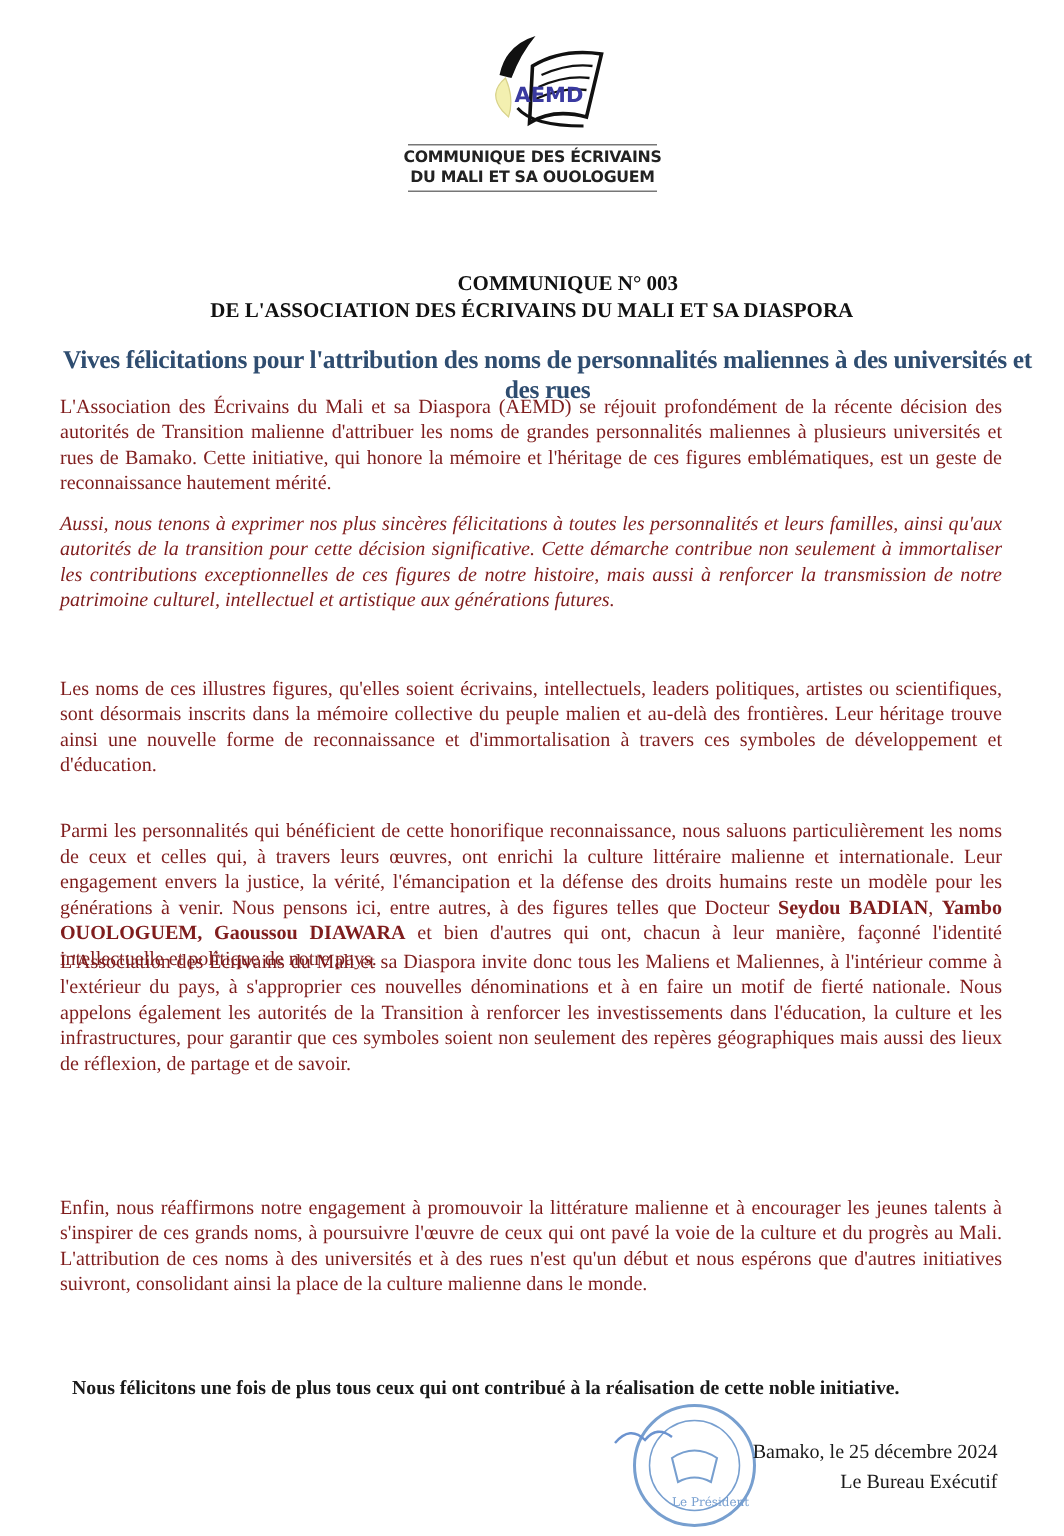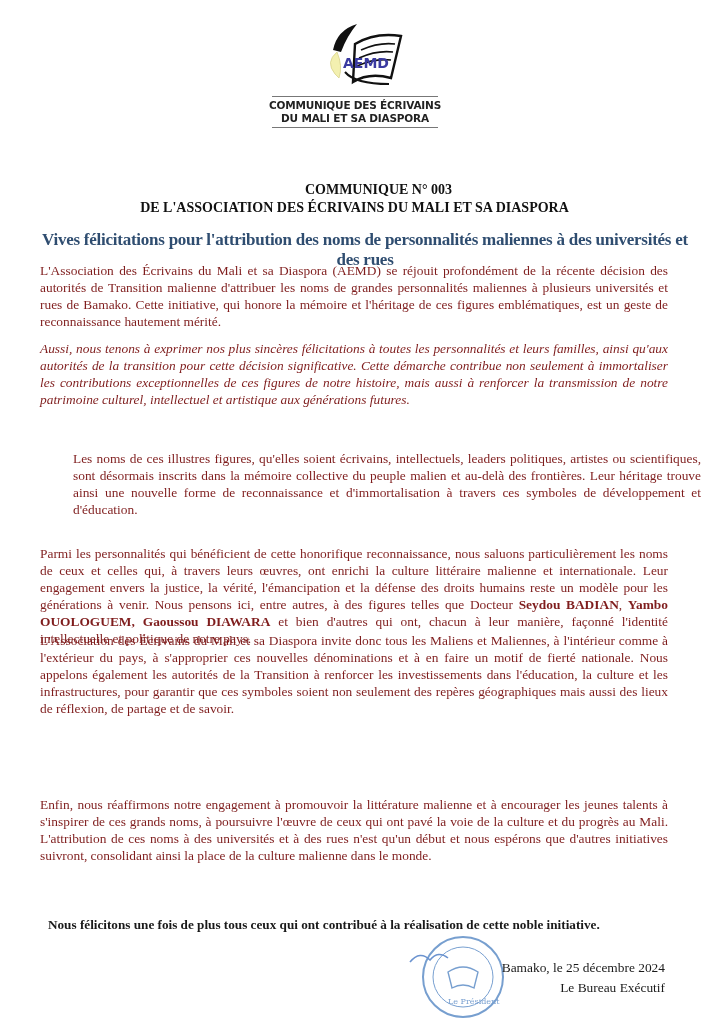--- a/index.html
+++ b/index.html
@@ -9,21 +9,21 @@
   .logo-wrap svg { display: block; margin: 0 auto; }
   .logo-rule { height: 1px; background: #777; margin: 2px 12px; }
   .logo-org { font-family: "DejaVu Sans", sans-serif; font-weight: bold; font-size: 10.5px; line-height: 13px; color: #222; letter-spacing: -0.2px; }
   .title { position: absolute; left: 0; width: 709px; text-align: center; font-weight: bold; font-size: 14px; line-height: 17px; color: #111; }
   .title1 { top: 181px; padding-left: 24px; }
   .title2 { top: 199px; }
   .subtitle { position: absolute; left: 30px; width: 670px; top: 230px; text-align: center; font-weight: bold; font-size: 17px; color: #2f4d70; letter-spacing: -0.25px; }
   .body-text { position: absolute; left: 40px; width: 628px; font-size: 13.4px; line-height: 17px; text-align: justify; color: #7f1d1d; }
   .p1 { top: 262px; }
   .p2 { top: 340px; font-style: italic; }
-  .p3 { top: 450px; margin-left: 33px; }
+  .p3 { top: 450px; }
   .p4 { top: 545px; }
   .p5 { top: 632px; }
   .p6 { top: 796px; }
   .closing { position: absolute; left: 48px; width: 580px; top: 916px; font-size: 13.2px; line-height: 18px; font-weight: bold; }
   .date-line { position: absolute; right: 44px; top: 960px; font-size: 13.4px; text-align: right; }
   .bureau { position: absolute; right: 44px; top: 980px; font-size: 13.4px; text-align: right; }
   .stamp { position: absolute; left: 408px; top: 932px; width: 100px; height: 90px; opacity: 0.75; }
   b { font-weight: bold; }
 </style>
 </head>
@@ -35,21 +35,21 @@
     <path d="M38 28 Q42 8 62 2 Q52 14 46 30 Z" fill="#111"></path>
     <path d="M60 22 Q80 10 106 14 L96 56 Q74 50 58 60 Z" fill="none" stroke="#111" stroke-width="2.4"></path>
     <path d="M66 28 Q84 20 100 22" fill="none" stroke="#111" stroke-width="1.6"></path>
     <path d="M64 36 Q82 28 98 30" fill="none" stroke="#111" stroke-width="1.6"></path>
     <path d="M62 44 Q80 36 96 38" fill="none" stroke="#111" stroke-width="1.6"></path>
     <path d="M50 50 Q60 62 94 62" fill="none" stroke="#111" stroke-width="2"></path>
     <text x="48" y="46" font-family="DejaVu Sans, sans-serif" font-weight="bold" font-size="14" fill="#3a3aa0">AEMD</text>
   </svg>
   <div class="logo-rule"></div>
   <div class="logo-org">COMMUNIQUE DES ÉCRIVAINS</div>
-  <div class="logo-org">DU MALI ET SA DIASPORA</div>
+  <div class="logo-org">DU MALI ET SA OUOLOGUEM</div>
   <div class="logo-rule"></div>
 </div>
 
 <div class="title title1">COMMUNIQUE N° 003</div>
 <div class="title title2">DE L'ASSOCIATION  DES ÉCRIVAINS DU MALI ET SA DIASPORA</div>
 <div class="subtitle">Vives félicitations pour l'attribution des noms de personnalités maliennes à des universités et des rues</div>
 
 <div class="body-text p1">L'Association des Écrivains du Mali et sa Diaspora (AEMD) se réjouit profondément de la récente décision des autorités de Transition malienne d'attribuer les noms de grandes personnalités maliennes à plusieurs universités et rues de Bamako. Cette initiative, qui honore la mémoire et l'héritage de ces figures emblématiques, est un geste de reconnaissance hautement mérité.</div>
 <div class="body-text p2">Aussi, nous tenons à exprimer nos plus sincères félicitations à toutes les personnalités et leurs familles, ainsi qu'aux autorités de la transition pour cette décision significative. Cette démarche contribue non seulement à immortaliser les contributions exceptionnelles de ces figures de notre histoire, mais aussi à renforcer la transmission de notre patrimoine culturel, intellectuel et artistique aux générations futures.</div>
 <div class="body-text p3">Les noms de ces illustres figures, qu'elles soient écrivains, intellectuels, leaders politiques, artistes ou scientifiques, sont désormais inscrits dans la mémoire collective du peuple malien et au-delà des frontières. Leur héritage trouve ainsi une nouvelle forme de reconnaissance et d'immortalisation à travers ces symboles de développement et d'éducation.</div>

